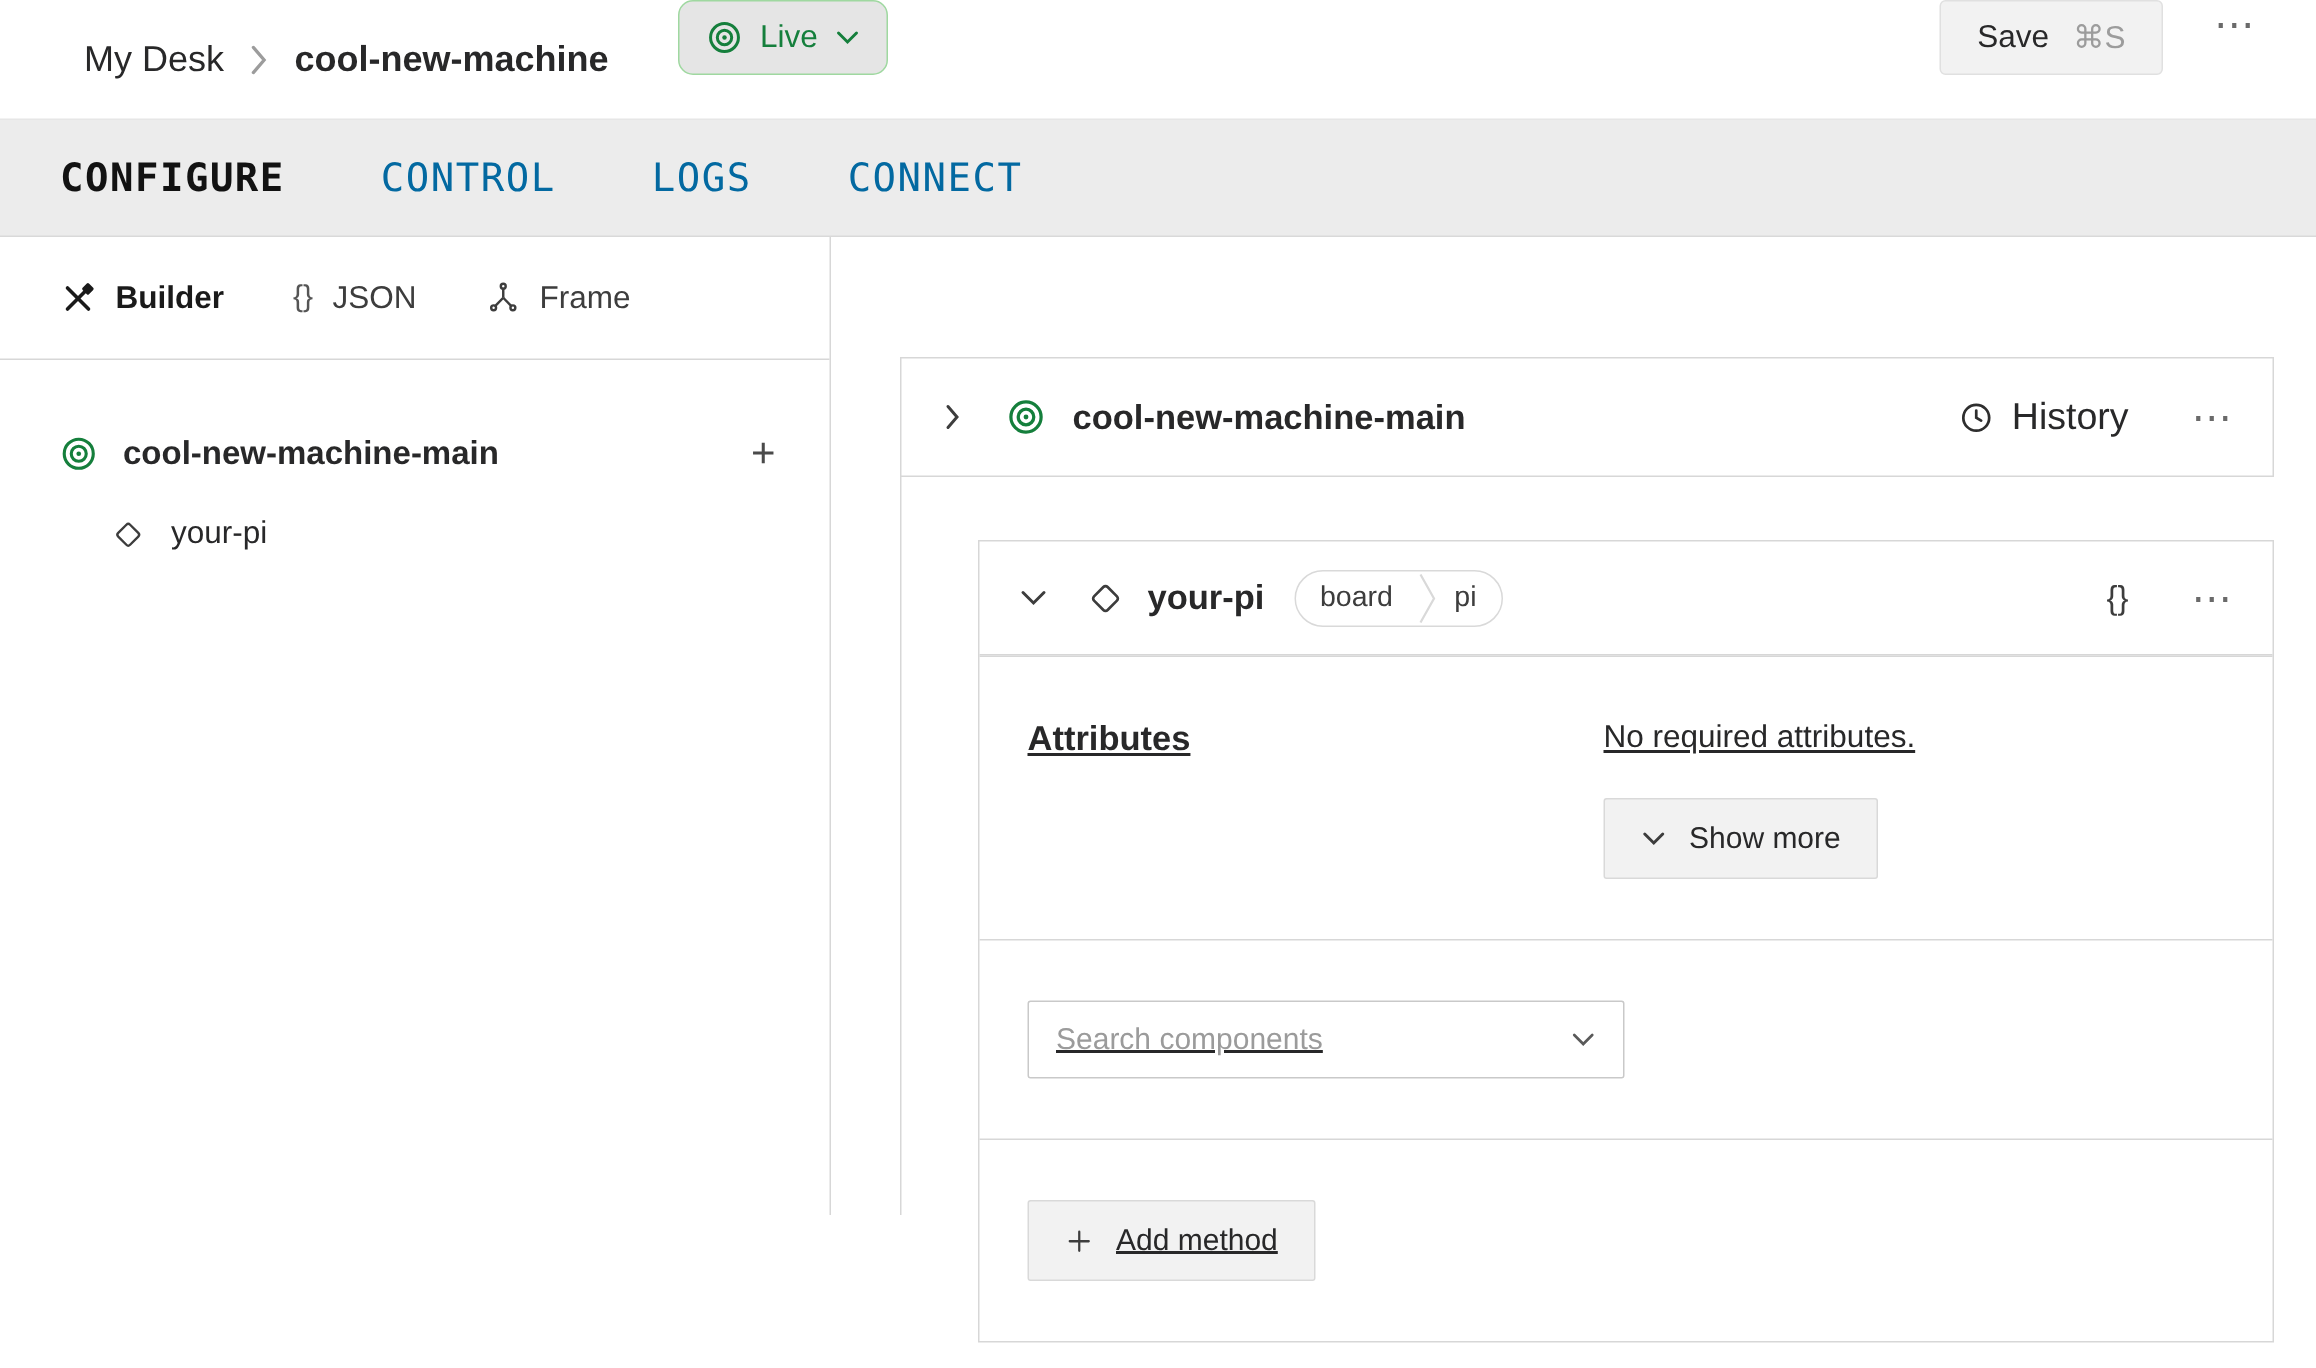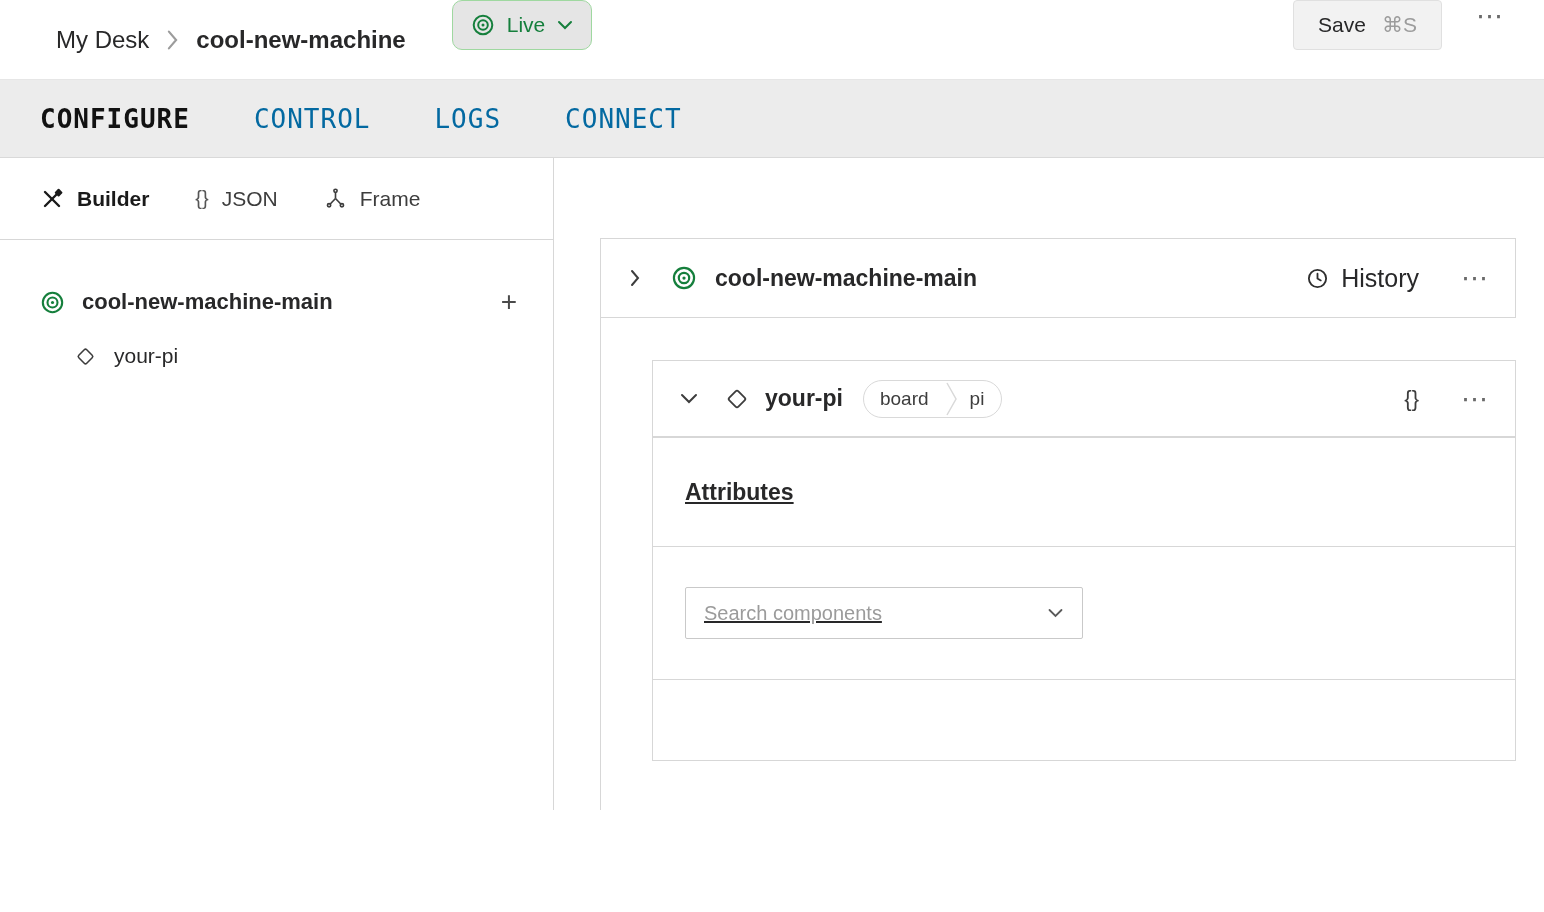--- a/index.html
+++ b/index.html
@@ -314,28 +314,43 @@
           </span>
           <span class="badge-seg right">pi</span>
         </span>
         <span class="spacer"></span>
         <span class="json-toggle">{}</span>
         <span class="dots">⋯</span>
       </div>
 
       <div class="row">
         <div class="row-label">Attributes</div>
+        <div>
+          <div class="attr-text">No required attributes.</div>
+          <div class="btn show-more">
+            <svg width="17" height="12" viewBox="0 0 16 12" fill="none">
+                <path d="M2 3l6 6 6-6" stroke="#3d3d3d" stroke-width="2" stroke-linecap="round"></path>
+              </svg>
+            <span>Show more</span>
+          </div>
+        </div>
       </div>
 
       <div class="row">
         <div class="select-box">
           <span class="select-placeholder">Search components</span>
           <svg width="17" height="12" viewBox="0 0 16 12" fill="none">
               <path d="M2 3l6 6 6-6" stroke="#5a5a5a" stroke-width="1.8" stroke-linecap="round"></path>
             </svg>
         </div>
       </div>
 
       <div class="row">
+        <div class="btn">
+          <svg width="19" height="19" viewBox="0 0 24 24" fill="none">
+              <path d="M12 4v16M4 12h16" stroke="#3d3d3d" stroke-width="1.9" stroke-linecap="round"></path>
+            </svg>
+          <span>Add method</span>
+        </div>
       </div>
     </div>
   </div>
 </div>
 
 </body></html>

